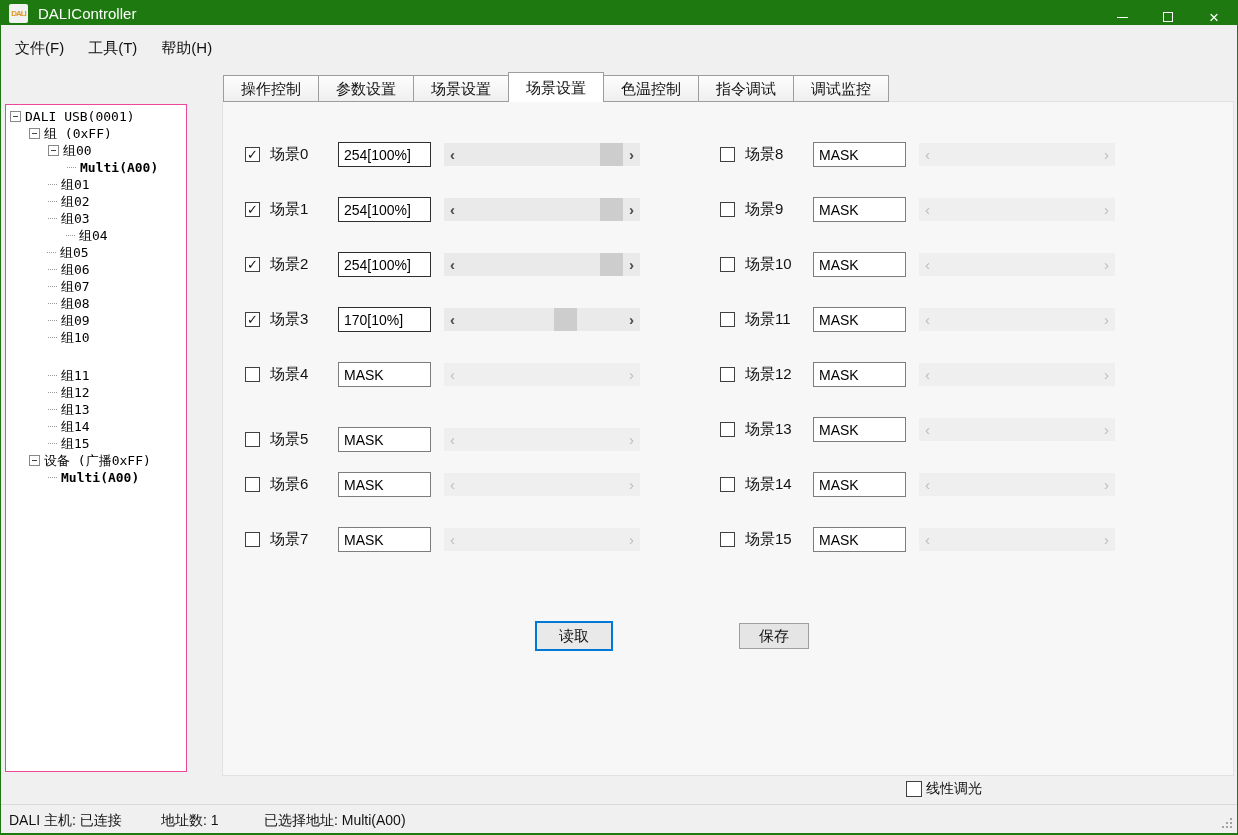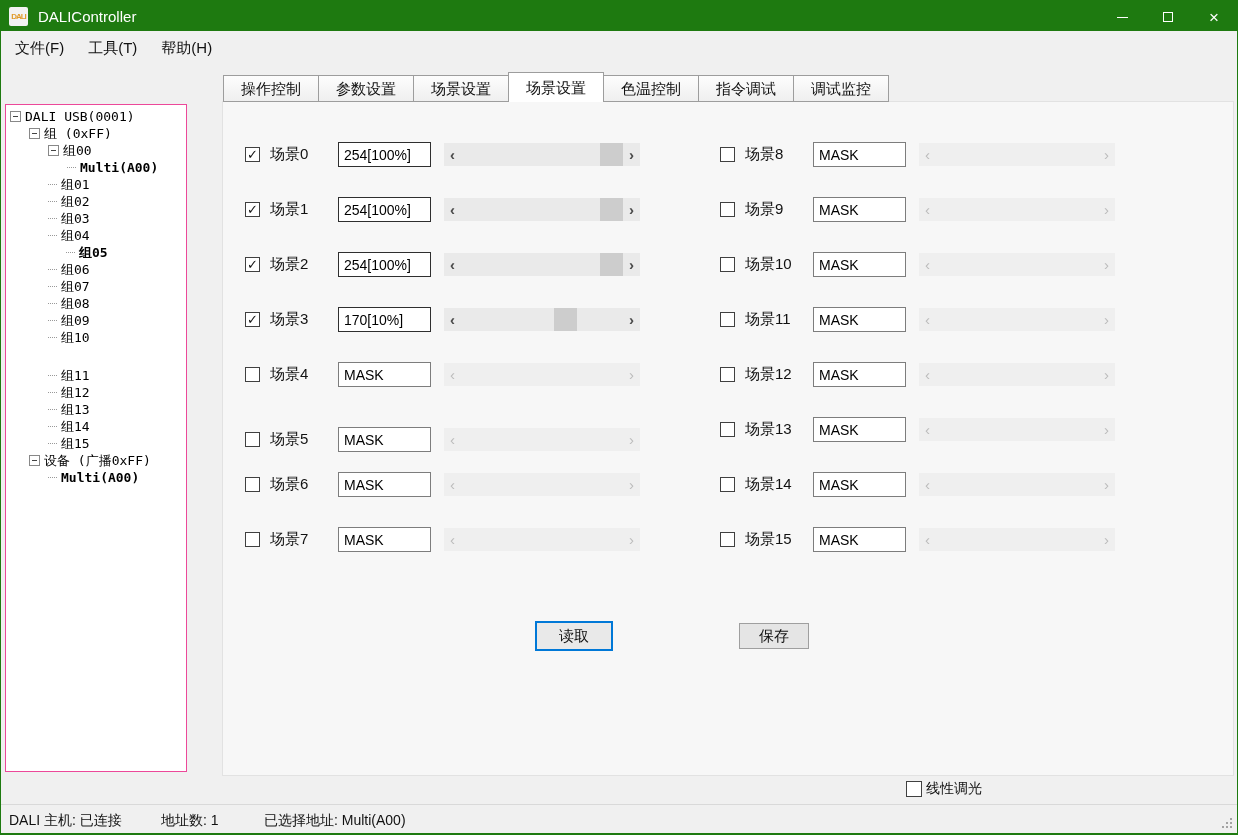--- a/index.html
+++ b/index.html
@@ -1,21 +1,21 @@
 <!DOCTYPE html>
 <html><head>
 <meta charset="utf-8">
 <style>
   * { margin:0; padding:0; box-sizing:border-box; }
   html,body { width:1238px; height:835px; font-family:"Liberation Sans", sans-serif; background:#f0f0f0; }
   .window { position:relative; width:1238px; height:835px; background:#f0f0f0;
             border:1px solid #1e7a10; border-bottom:2px solid #1e7a10; overflow:hidden; }
 
   
-  .titlebar { position:absolute; top:0; left:0; right:0; height:30px; background:#1e7a10;
+  .titlebar { position:absolute; top:0; left:0; right:0; height:24px; background:#1e7a10;
               display:flex; align-items:center; }
   .app-icon { width:19px; height:19px; margin-left:8px; background:#f2f2f2; border-radius:2px;
               color:#e09a2a; font-weight:bold; font-size:8px; line-height:19px; text-align:center;
               letter-spacing:-1px; overflow:hidden; }
   .titletext { color:#ffffff; font-size:15px; margin-left:10px; }
   .win-controls { margin-left:auto; display:flex; height:100%; }
   .win-btn { width:46px; height:32px; display:flex; align-items:center; justify-content:center; }
   .glyph-min { width:11px; height:1px; background:#ffffff; }
   .glyph-max { width:10px; height:10px; border:1px solid #ffffff; }
   .glyph-close { color:#ffffff; font-size:17px; line-height:17px; }
@@ -134,25 +134,25 @@
         <span class="tree-label">组01</span>
       </div>
       <div class="tree-row" style="padding-left: 42px;">
         <div class="leafdash"></div>
         <span class="tree-label">组02</span>
       </div>
       <div class="tree-row" style="padding-left: 42px;">
         <div class="leafdash"></div>
         <span class="tree-label">组03</span>
       </div>
-      <div class="tree-row" style="padding-left: 42px;">
+      <div class="tree-row" style="padding-left: 60px;">
         <div class="leafdash"></div>
         <span class="tree-label">组04</span>
       </div>
-      <div class="tree-row" style="padding-left: 60px; font-weight: bold;">
+      <div class="tree-row" style="padding-left: 41px;">
         <div class="leafdash"></div>
         <span class="tree-label">组05</span>
       </div>
       <div class="tree-row" style="padding-left: 42px;">
         <div class="leafdash"></div>
         <span class="tree-label">组06</span>
       </div>
       <div class="tree-row" style="padding-left: 42px;">
         <div class="leafdash"></div>
         <span class="tree-label">组07</span>

